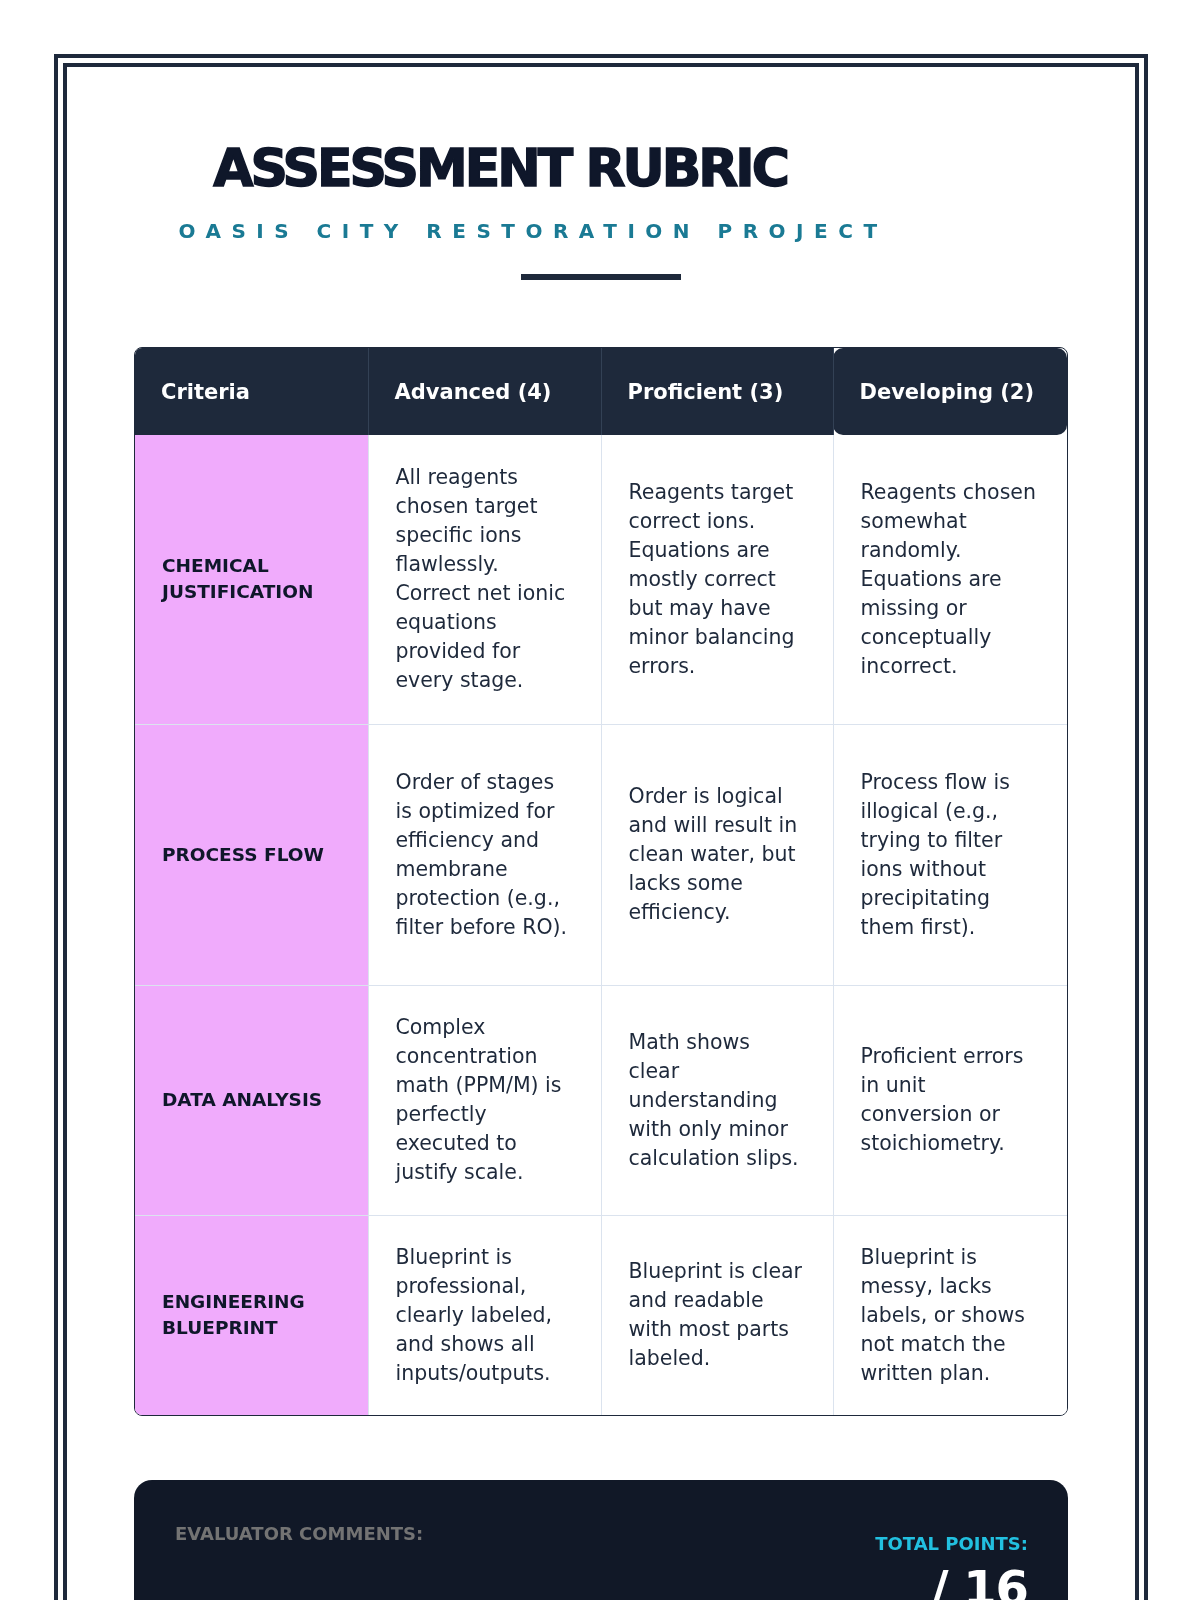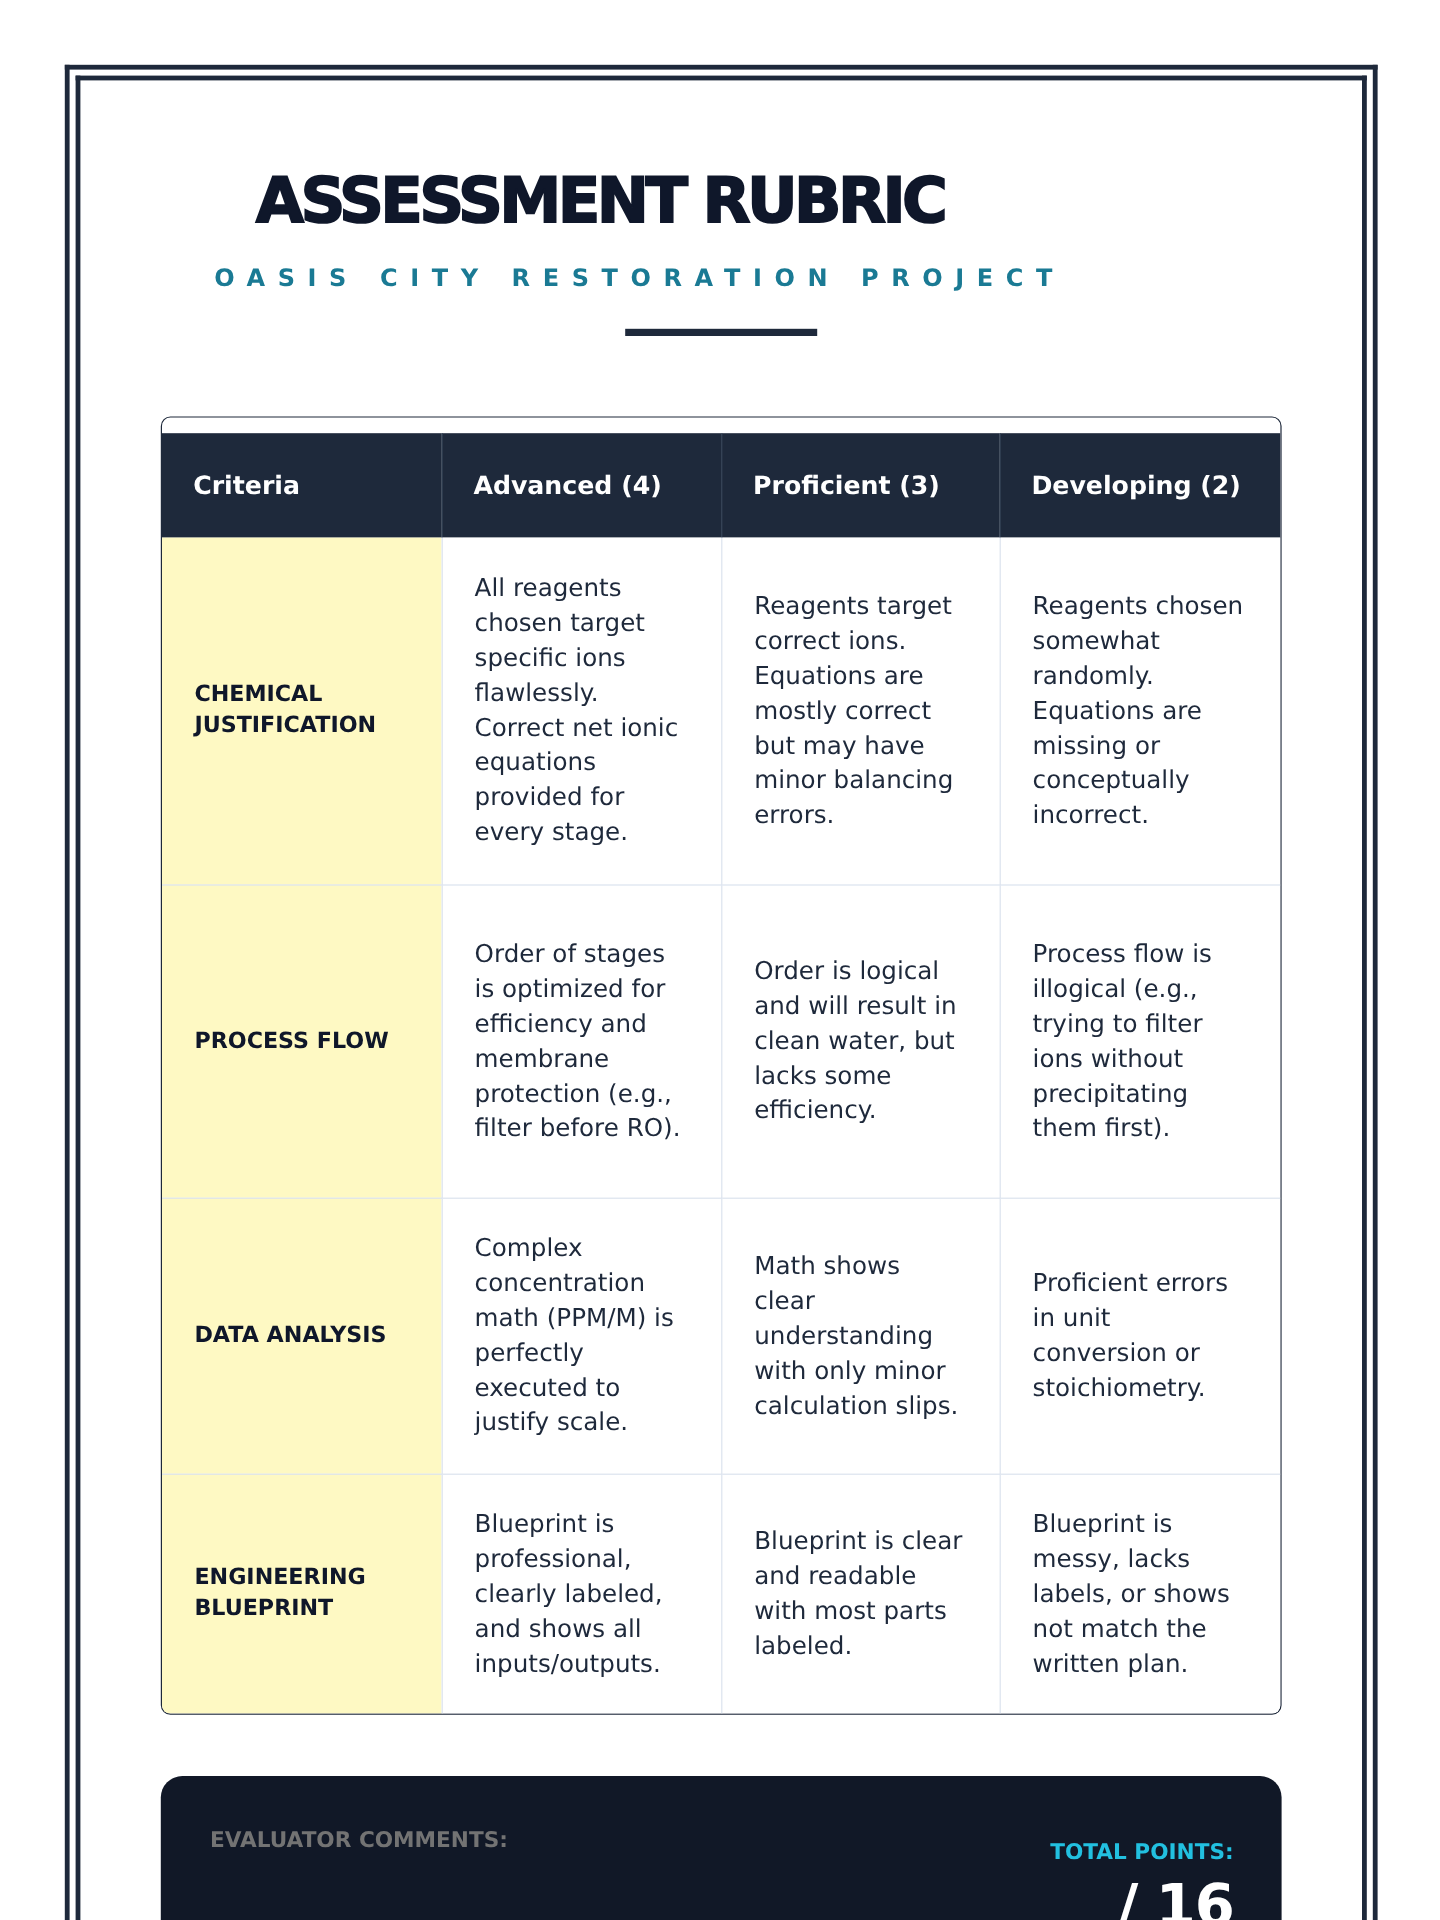--- a/index.html
+++ b/index.html
@@ -29,38 +29,38 @@
     .divider {
       position: absolute; left: 521px; top: 274px; width: 160px; height: 6px;
       background: #1e293b;
     }
 
     .rubric {
       position: absolute; left: 134px; top: 347px; width: 934px;
       border: 1.5px solid #1e293b; border-radius: 8px; overflow: hidden;
       border-collapse: separate;
     }
-    table { width: 100%; border-collapse: collapse; table-layout: fixed; margin-top: 13px; }
+    table { width: 100%; border-collapse: collapse; table-layout: fixed; }
     col.c1 { width: 233px; } col.c2 { width: 233px; } col.c3 { width: 232px; } col.c4 { width: 234px; }
     thead th {
       background: #1e293b; color: #ffffff; height: 87px; text-align: left;
       font-family: "DejaVu Sans", sans-serif; font-weight: bold; font-size: 21px;
       padding: 0 26px; border-right: 1px solid #334155;
     }
-    thead th:last-child { border-right: none; }
+    thead th:last-child { border-right: none; border-radius: 10px; }
     tbody td {
       font-family: "DejaVu Sans", sans-serif; font-size: 20.5px; line-height: 29px;
       color: #1e293b; padding: 0 26px 0 27px; vertical-align: middle;
       border-right: 1.5px solid #dbe3ee; border-bottom: 1.5px solid #dbe3ee;
       background: #ffffff;
     }
     tbody td:last-child { border-right: none; }
     tbody tr:last-child td { border-bottom: none; }
     tbody td.crit {
-      background: #fef9c3; font-weight: bold; font-size: 18.5px; line-height: 26px;
+      background: #f0abfc; font-weight: bold; font-size: 18.5px; line-height: 26px;
       color: #0f172a; text-transform: uppercase; padding-left: 27px;
     }
     tr.r1 td { height: 289px; }
     tr.r2 td { height: 261px; }
     tr.r3 td { height: 230px; }
     tr.r4 td { height: 200px; }
 
     .footer {
       position: absolute; left: 134px; top: 1480px; width: 934px; height: 160px;
       background: #111827; border-radius: 18px;

